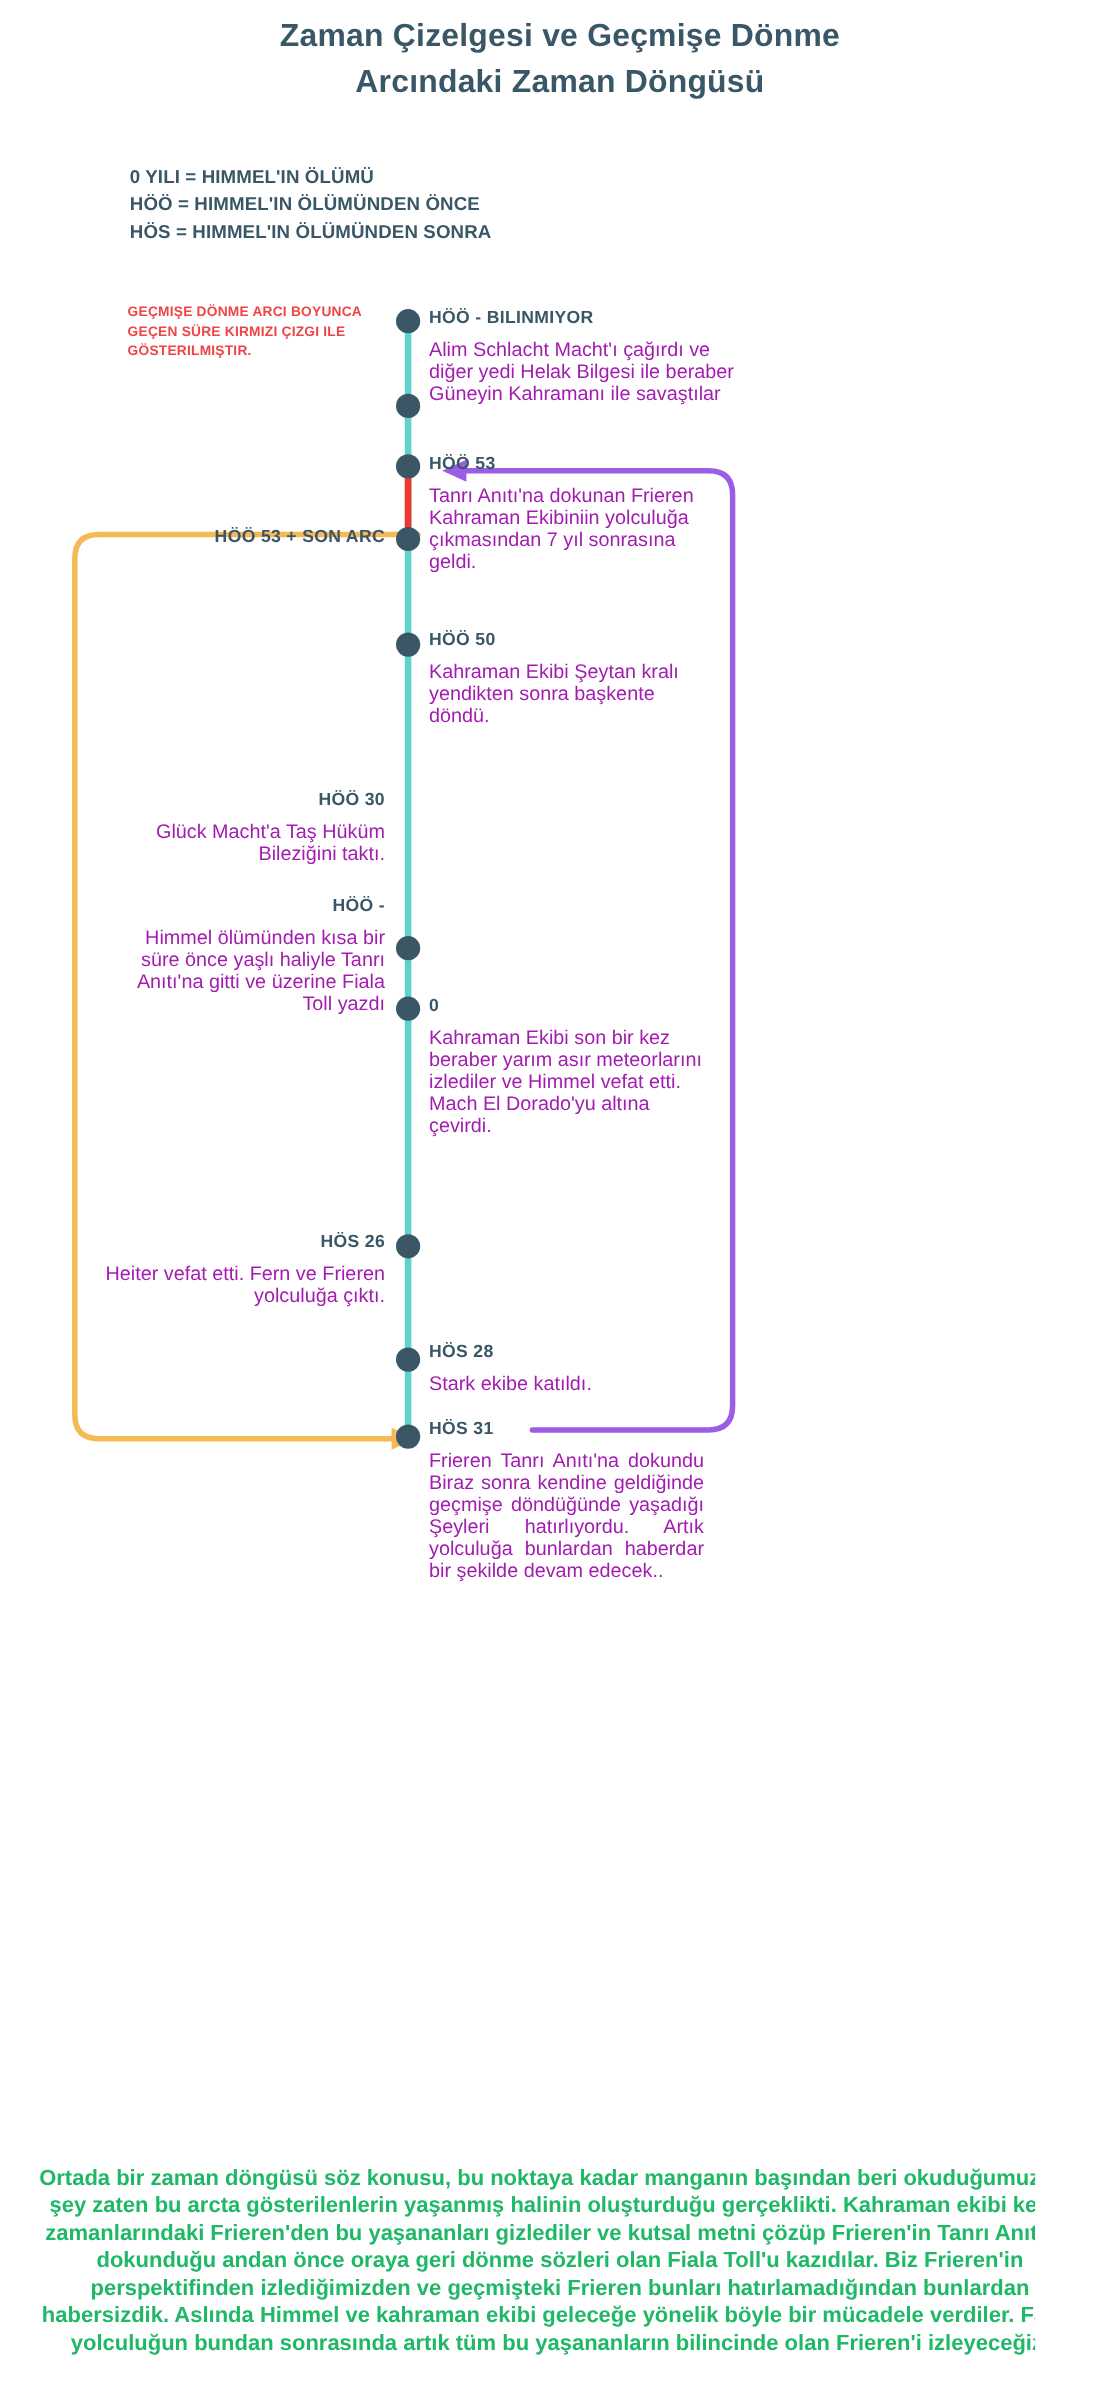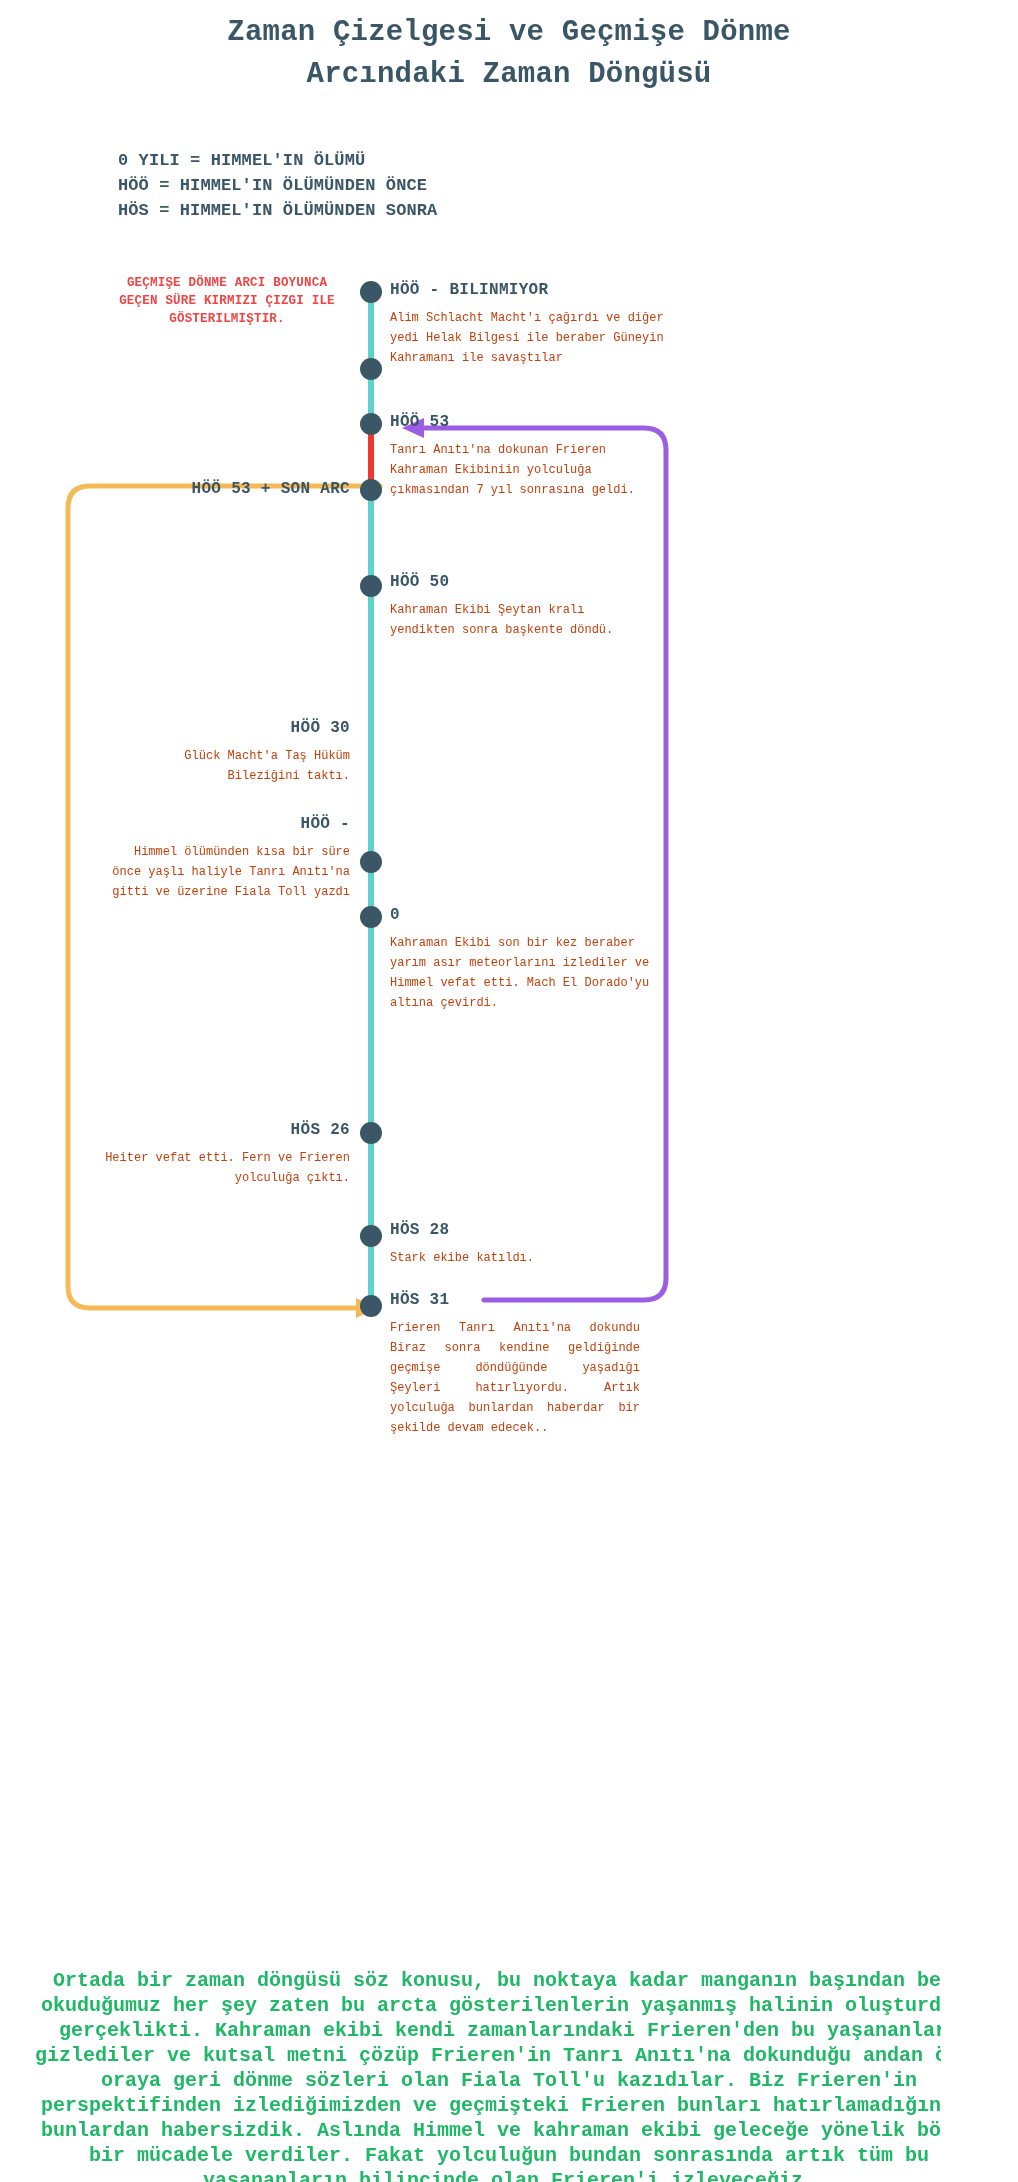--- a/index.html
+++ b/index.html
@@ -3,21 +3,21 @@
 <meta charset="utf-8">
 <style>
   html,body{margin:0;padding:0;}
   body{
     width:1018px;
     background:#ffffff;
     font-family:"Liberation Sans", sans-serif;
     color:#3d5561;
     -webkit-font-smoothing:antialiased;
   }
-  .page{position:relative;width:941px;height:2182px;overflow:hidden;font-family:Liberation Mono, monospace;}
+  .page{position:relative;width:941px;height:2182px;overflow:hidden;}
 
   
   .title{
     position:absolute;left:0;top:12px;width:1018px;
     text-align:center;
     font-size:29px;font-weight:bold;letter-spacing:.2px;
     line-height:42px;color:#3a5767;
   }
   .title span{display:block;}
 
@@ -25,21 +25,21 @@
   .legend{
     position:absolute;left:118px;top:148px;
     font-size:17px;font-weight:bold;line-height:25px;
     color:#3a5767;letter-spacing:.1px;
   }
   .legend div{white-space:nowrap;}
 
   
   .red-note{
     position:absolute;left:116px;top:274px;width:222px;
-    text-align:center;font-size:12.5px;font-weight:bold;
+    text-align:left;font-size:12.5px;font-weight:bold;
     line-height:18px;color:#ef4444;letter-spacing:.2px;
   }
 
   
   .spine{
     position:absolute;left:368px;top:286px;width:6px;height:1022px;
     background:#5ed3cb;border-radius:3px;
   }
   .spine-red{
     position:absolute;left:368px;top:428px;width:6px;height:62px;
@@ -50,21 +50,21 @@
     background:#3b5766;left:360px;
   }
 
   
   .ev{position:absolute;}
   .ev .yr{
     font-size:16px;font-weight:bold;color:#3a5767;letter-spacing:.3px;
     line-height:24px;white-space:nowrap;
   }
   .ev .bd{
-    font-size:12px;color:#c2410c;line-height:20px;margin-top:6px;
+    font-size:18px;color:#a21caf;line-height:20px;margin-top:6px;
   }
   .ev.right{left:390px;text-align:left;}
   .ev.left{text-align:right;}
 
   
   .orange{position:absolute;left:60px;top:480px;}
   
   .purple{position:absolute;left:388px;top:410px;}
 
   

